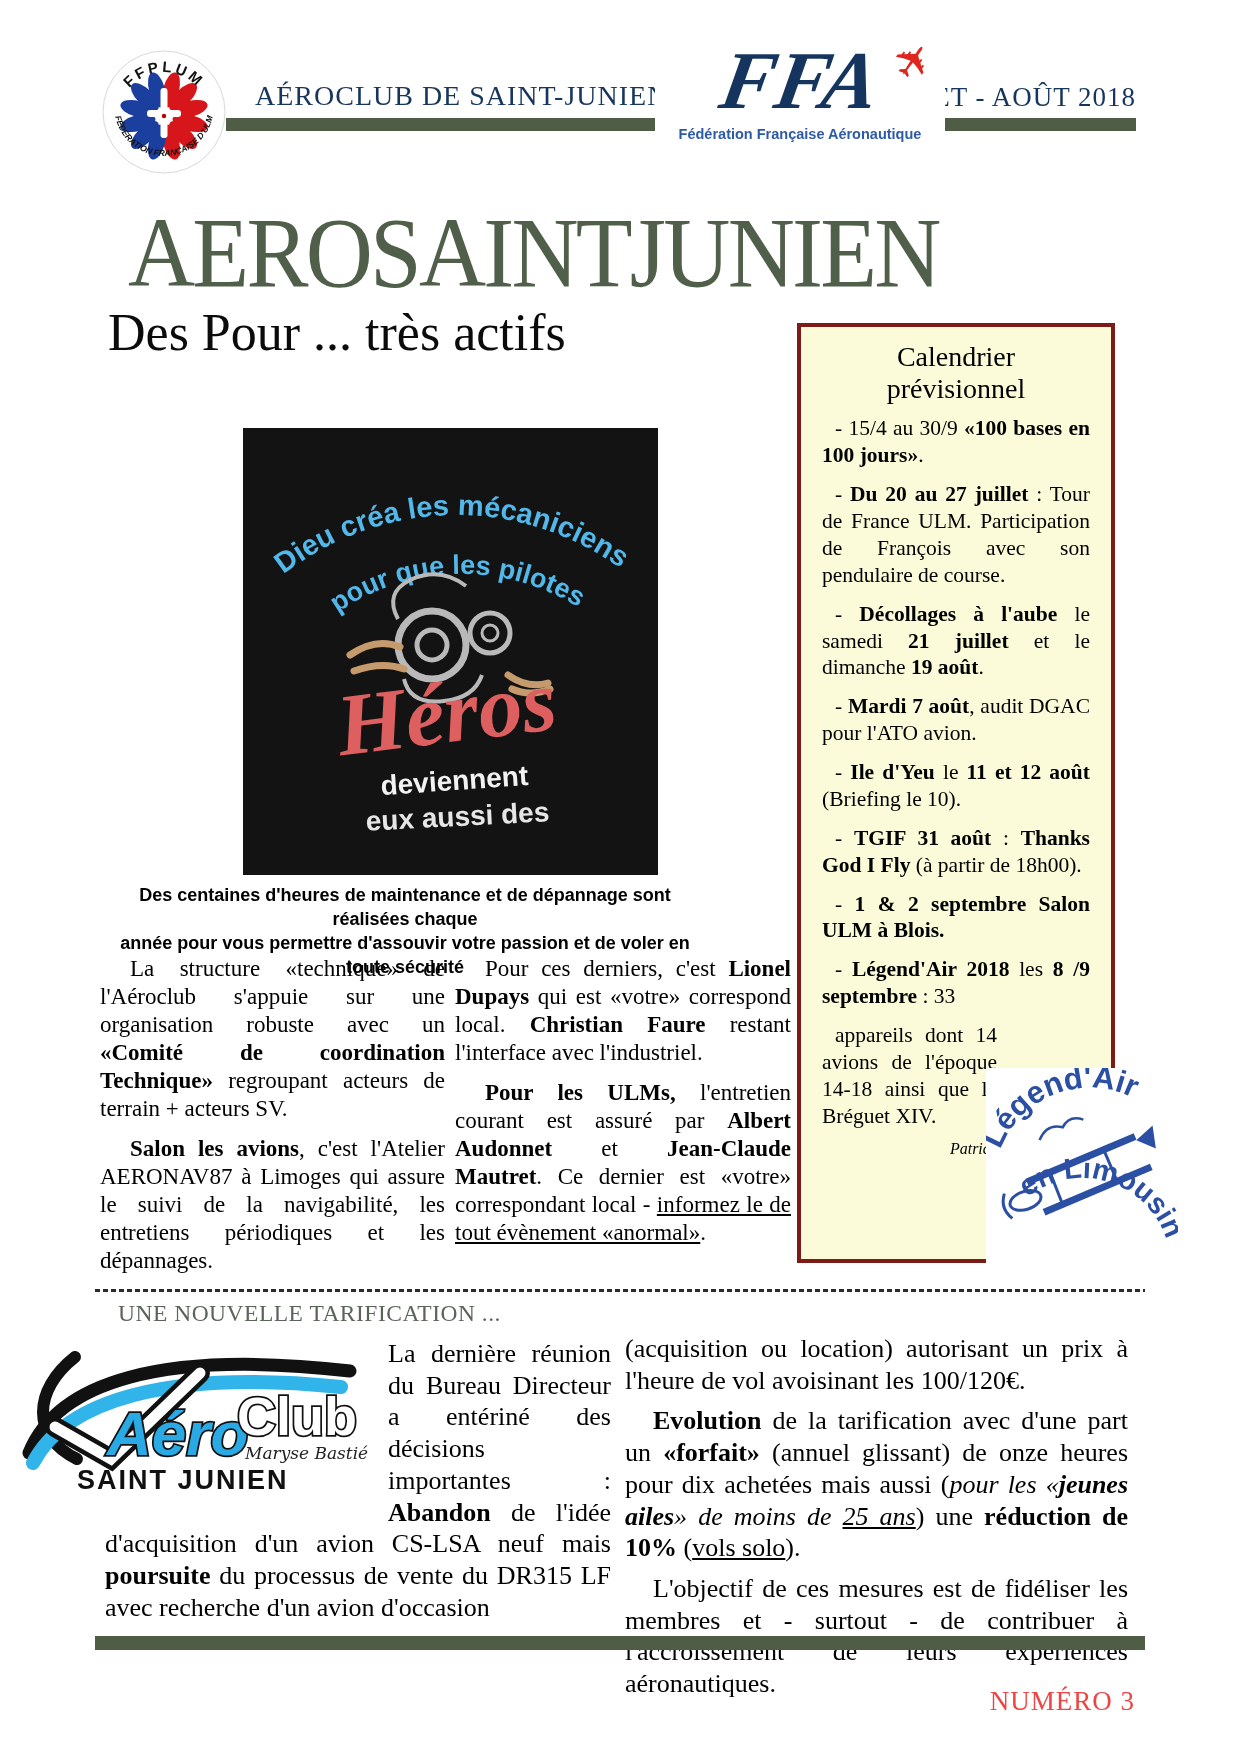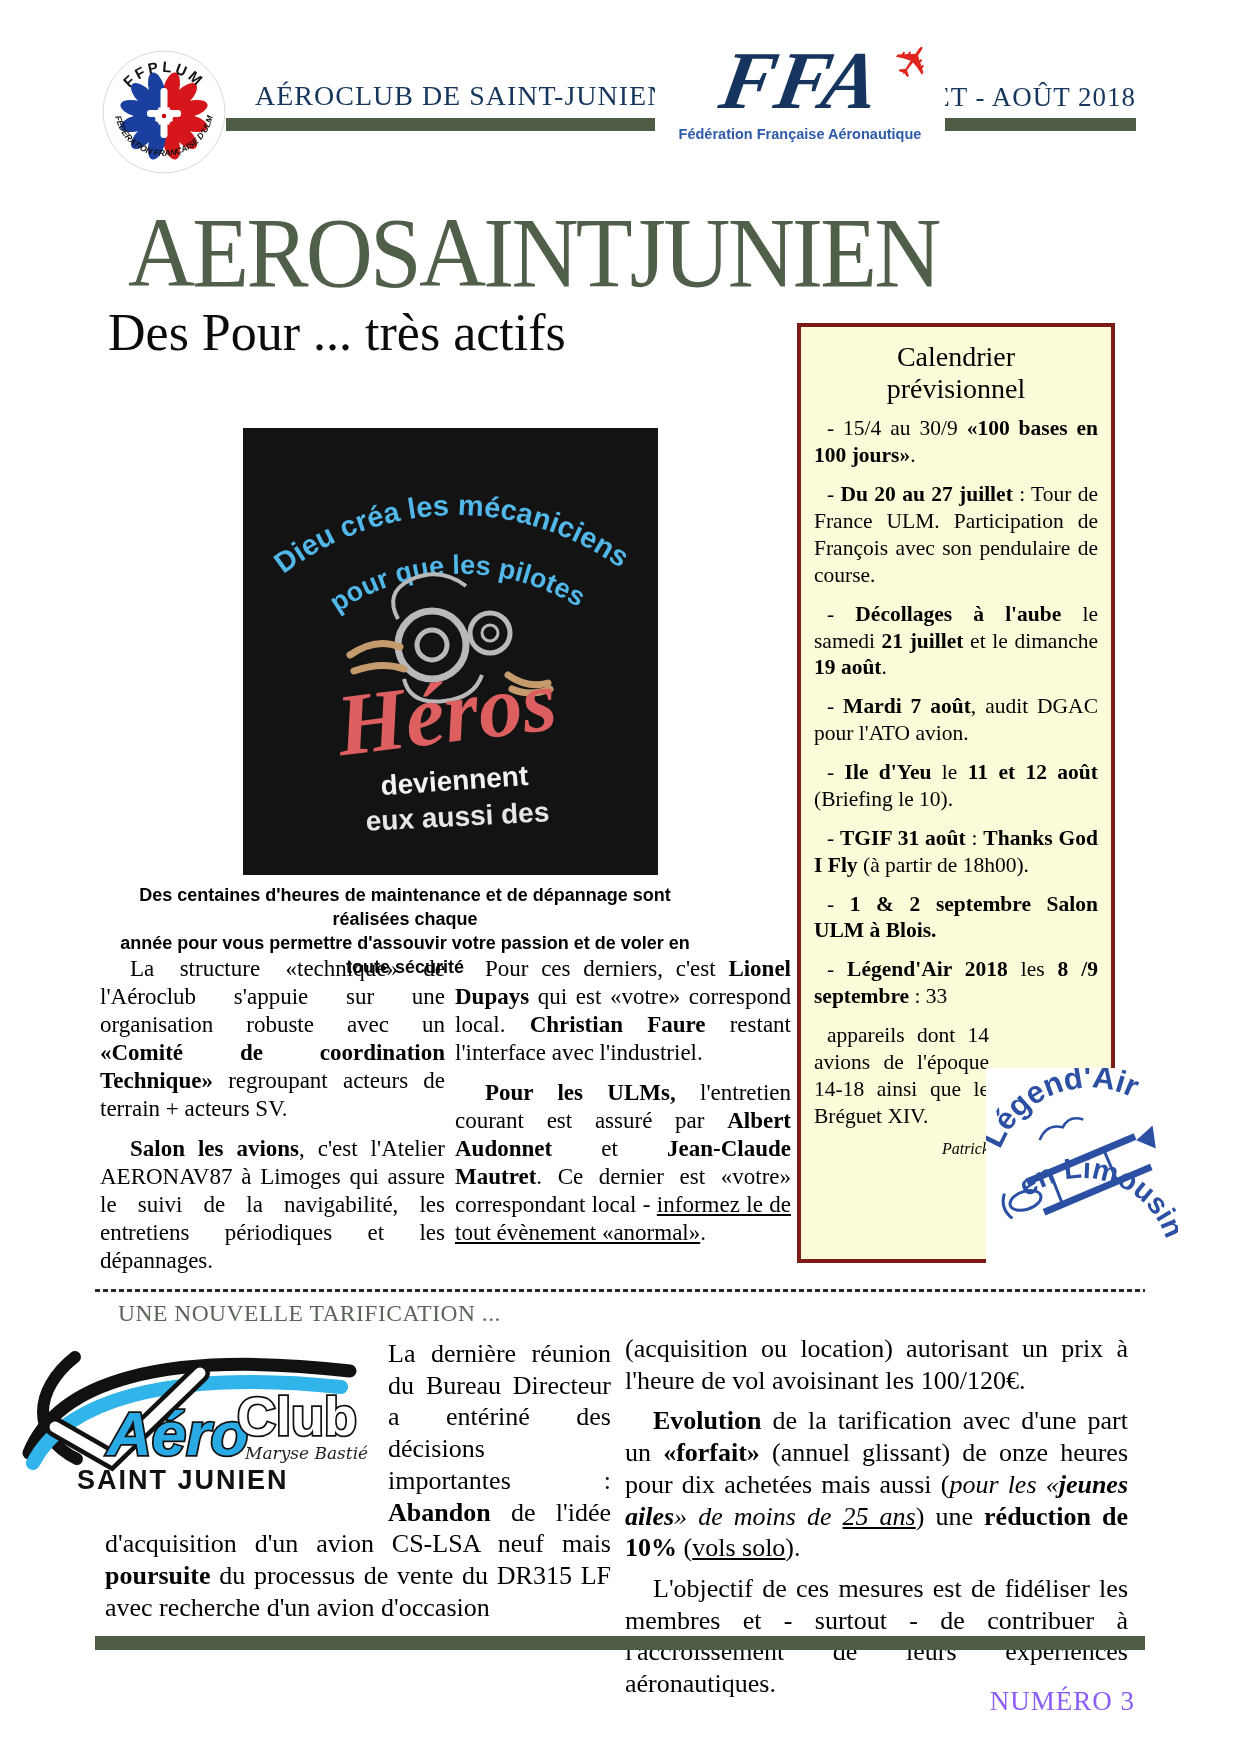--- a/index.html
+++ b/index.html
@@ -33,21 +33,21 @@
   .caption{left:105px;top:884px;width:600px;text-align:center;
            font-family:"Liberation Sans",sans-serif;font-weight:bold;font-size:18px;line-height:1.33;}
 
   
   .col{top:955px;width:345px;}
   .col1{left:100px;} .col2{left:455px;width:336px;}
   .col p{margin:0 0 12px;font-size:23px;line-height:1.22;text-align:justify;text-indent:30px;}
 
   
   .calendar{left:797px;top:323px;width:318px;height:940px;background:#fbfbd9;
-            border:4px solid #7c1b18;box-sizing:border-box;padding:10px 13px;overflow:hidden;z-index:2;}
+            border:4px solid #7c1b18;box-sizing:border-box;padding:10px 21px;overflow:hidden;z-index:2;}
   .cal-title{text-align:center;font-size:28px;line-height:1.15;margin:4px 0 10px;}
   .cal-item{font-size:21.5px;line-height:1.25;text-align:justify;text-indent:13px;margin:0 0 12px;}
   .cal-tail{width:175px;margin-bottom:10px;}
   .cal-sign{width:175px;text-align:right;font-style:italic;font-size:16px;}
 
   .legendair{left:986px;top:1068px;width:192px;height:196px;background:#fff;z-index:6;}
 
   
   .divider{left:95px;top:1289px;width:1050px;height:3px;
            background:repeating-linear-gradient(90deg,#2a2a2a 0 5px,transparent 5px 8px);}
@@ -55,21 +55,21 @@
   .aeroclub-logo{left:15px;top:1335px;width:355px;height:162px;z-index:1;}
   .tarif-left{left:105px;top:1338px;width:506px;}
   .logo-spacer{float:left;width:283px;height:188px;}
   .tarif-left p{margin:0;font-size:26px;line-height:1.22;text-align:justify;}
   .tarif-right{left:625px;top:1333px;width:503px;}
   .tarif-right p{margin:0 0 9px;font-size:26px;line-height:1.22;text-align:justify;}
   .tarif-right p.ind{text-indent:28px;}
 
   
   .fbar{left:95px;top:1636px;width:1050px;height:14px;background:#4f5c46;}
-  .pagenum{right:105px;top:1686px;font-size:27px;color:#8b5cf6;letter-spacing:1px;}
+  .pagenum{right:105px;top:1686px;font-size:27px;color:#ef4444;letter-spacing:1px;}
 
   svg text{user-select:none;}
 </style>
 </head>
 <body>
 
 <div class="page">
 
   <div class="abs hbar"></div>
 

